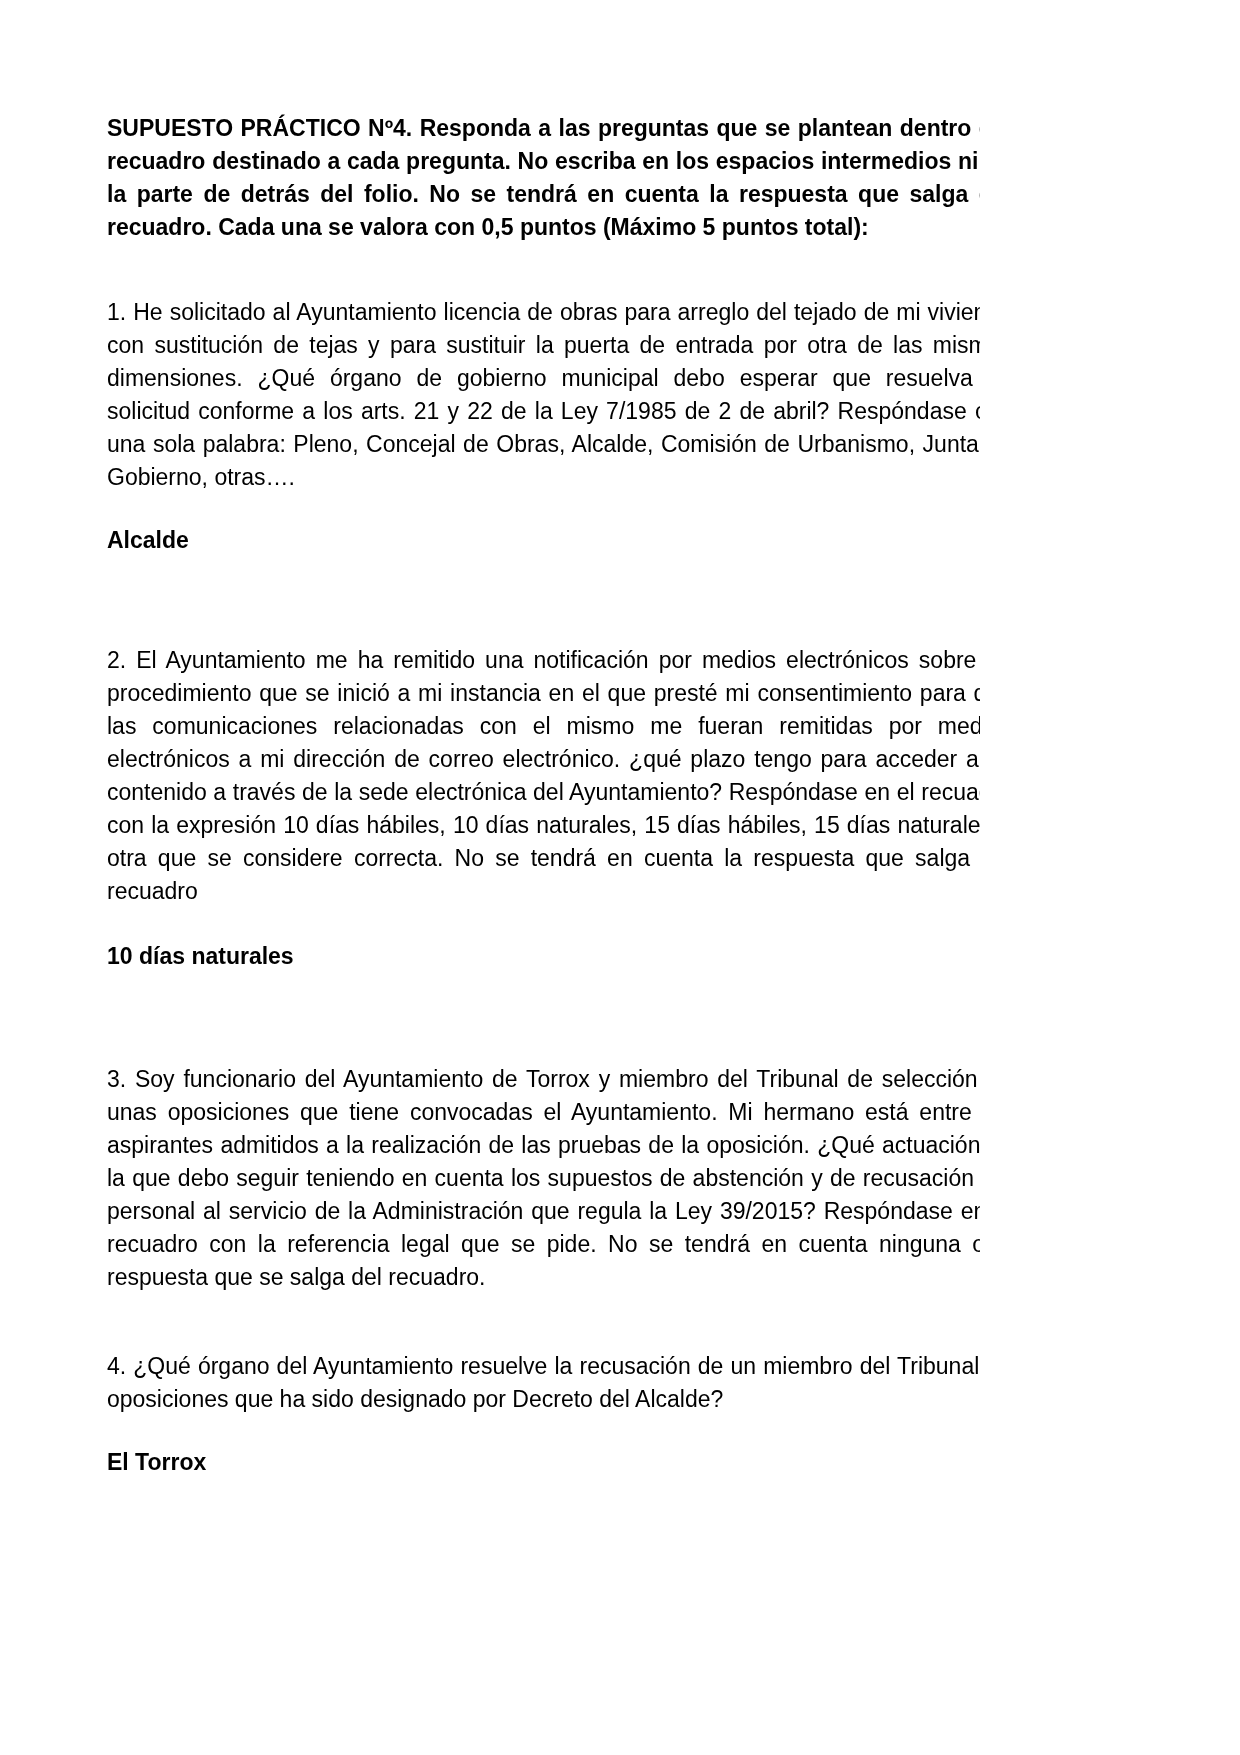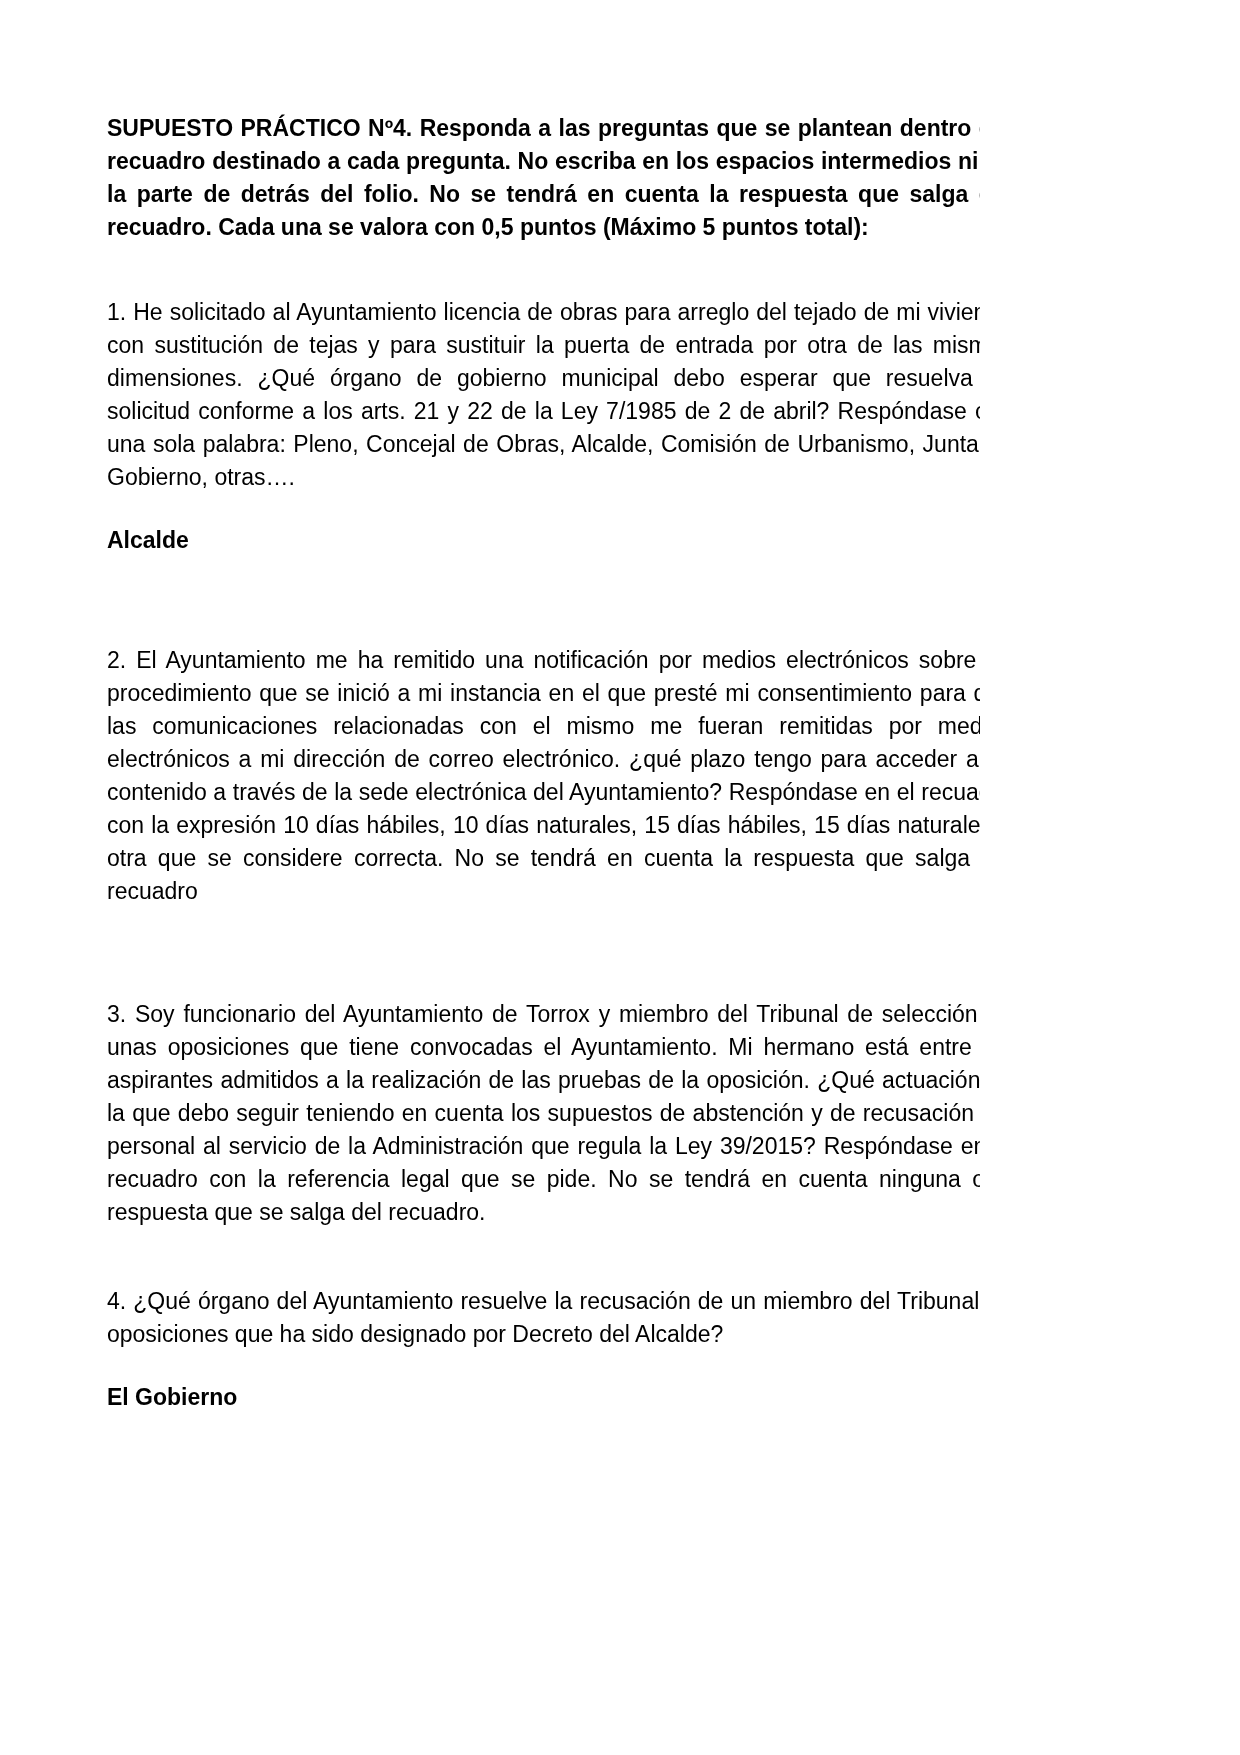--- a/index.html
+++ b/index.html
@@ -48,22 +48,23 @@
 <div class="page">
 
   <p class="heading">SUPUESTO PRÁCTICO Nº4. Responda a las preguntas que se plantean dentro del recuadro destinado a cada pregunta. No escriba en los espacios intermedios ni en la parte de detrás del folio. No se tendrá en cuenta la respuesta que salga del recuadro. Cada una  se valora con 0,5 puntos (Máximo 5 puntos total):</p>
 
   <p class="q1">1. He solicitado al Ayuntamiento licencia de obras para arreglo del tejado de mi vivienda con sustitución de tejas y para sustituir la puerta de entrada por otra de las mismas dimensiones. ¿Qué órgano de gobierno municipal debo esperar que resuelva mi solicitud conforme a los arts. 21 y 22 de la Ley 7/1985 de 2 de abril?  Respóndase con una sola palabra: Pleno, Concejal de Obras, Alcalde, Comisión de Urbanismo, Junta de Gobierno, otras….</p>
 
   <p class="answer a1">Alcalde</p>
 
   <p class="q2">2. El Ayuntamiento me ha remitido una notificación por medios electrónicos sobre un procedimiento que se inició a mi instancia en el que presté mi consentimiento para que las comunicaciones relacionadas con el mismo me fueran remitidas por medios electrónicos a mi dirección de correo electrónico. ¿qué plazo tengo para acceder a su contenido a través de la sede electrónica del Ayuntamiento?  Respóndase en el recuadro con la expresión 10 días hábiles, 10 días naturales, 15 días hábiles, 15 días naturales u otra que se considere correcta. No se tendrá en cuenta la respuesta que salga del recuadro</p>
 
+  <p class="answer a2">10 días naturales</p>
 
   <p class="q3">3. Soy funcionario del Ayuntamiento de Torrox y miembro del Tribunal de selección de unas oposiciones que tiene convocadas el Ayuntamiento. Mi hermano está entre los aspirantes admitidos a la realización de las pruebas de la oposición. ¿Qué actuación es la que debo seguir teniendo en cuenta los supuestos de abstención y de recusación del personal al servicio de la Administración que regula la Ley 39/2015?   Respóndase en el recuadro con la referencia legal que se pide. No se tendrá en cuenta ninguna otra respuesta que se salga del recuadro.</p>
 
 
   <p class="q4">4. ¿Qué órgano del Ayuntamiento resuelve la recusación de un miembro del Tribunal de oposiciones que ha sido designado por Decreto del Alcalde?</p>
 
 
-  <p class="answer a4">El Gobierno</p>
+  <p class="answer a4">El Torrox</p>
 
 </div>
 
 </body></html>

